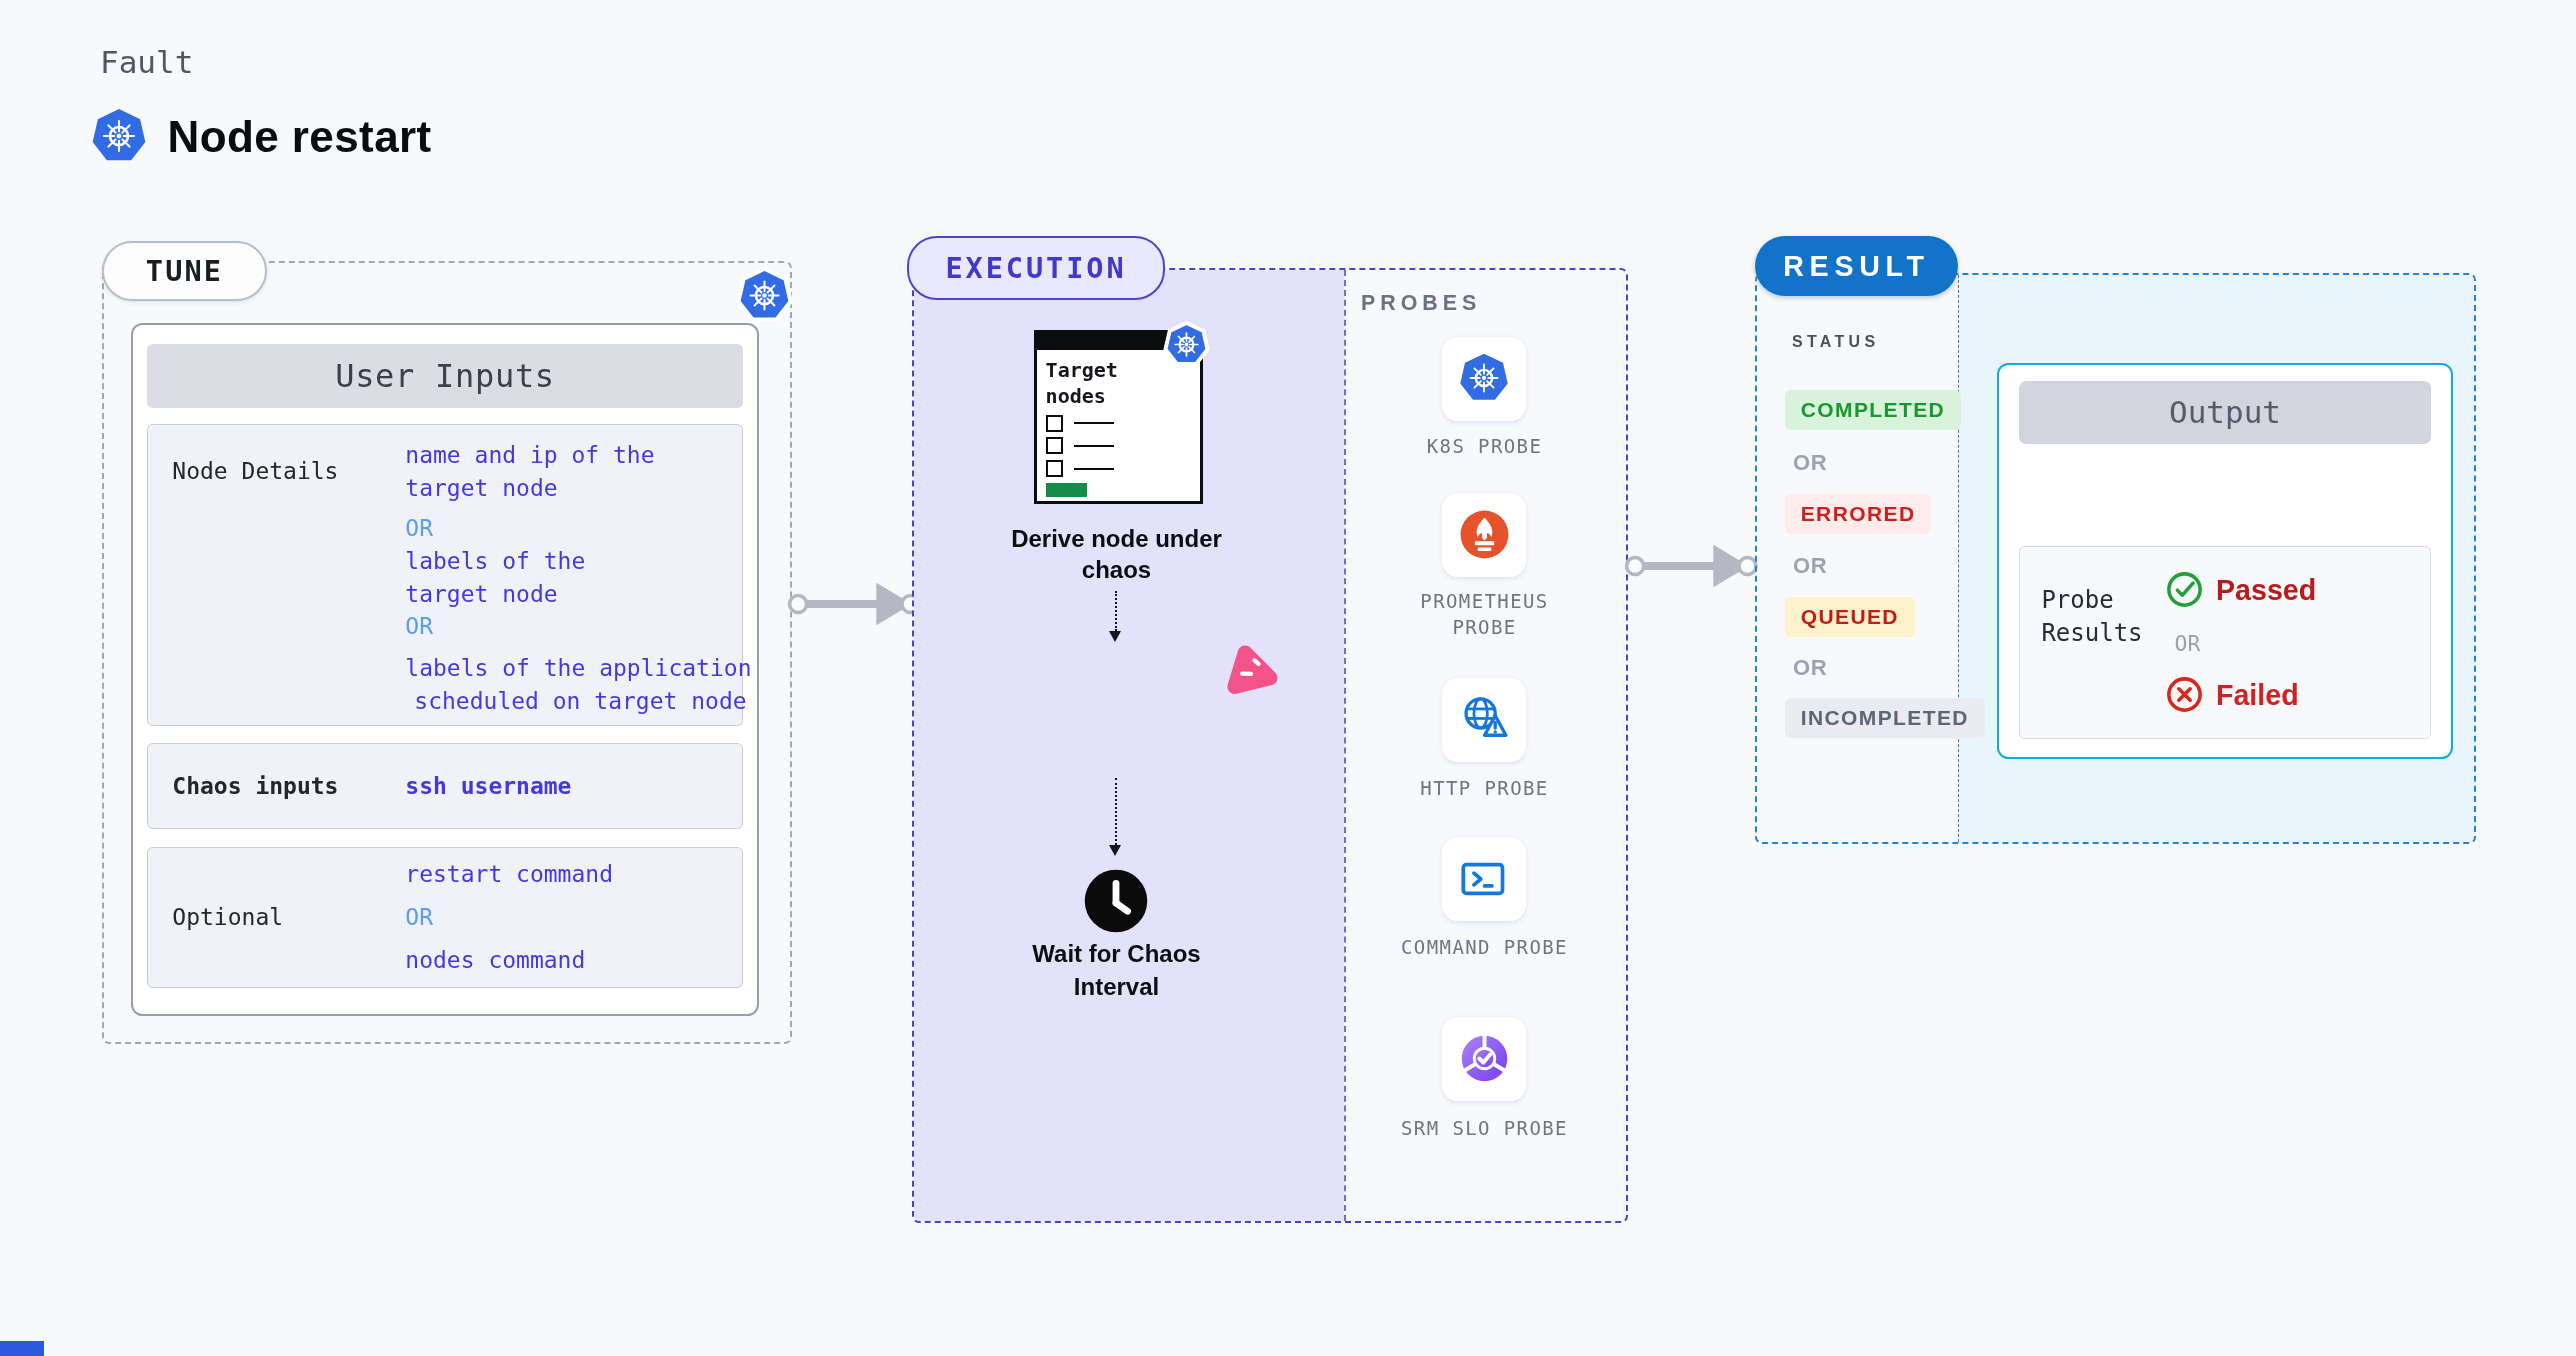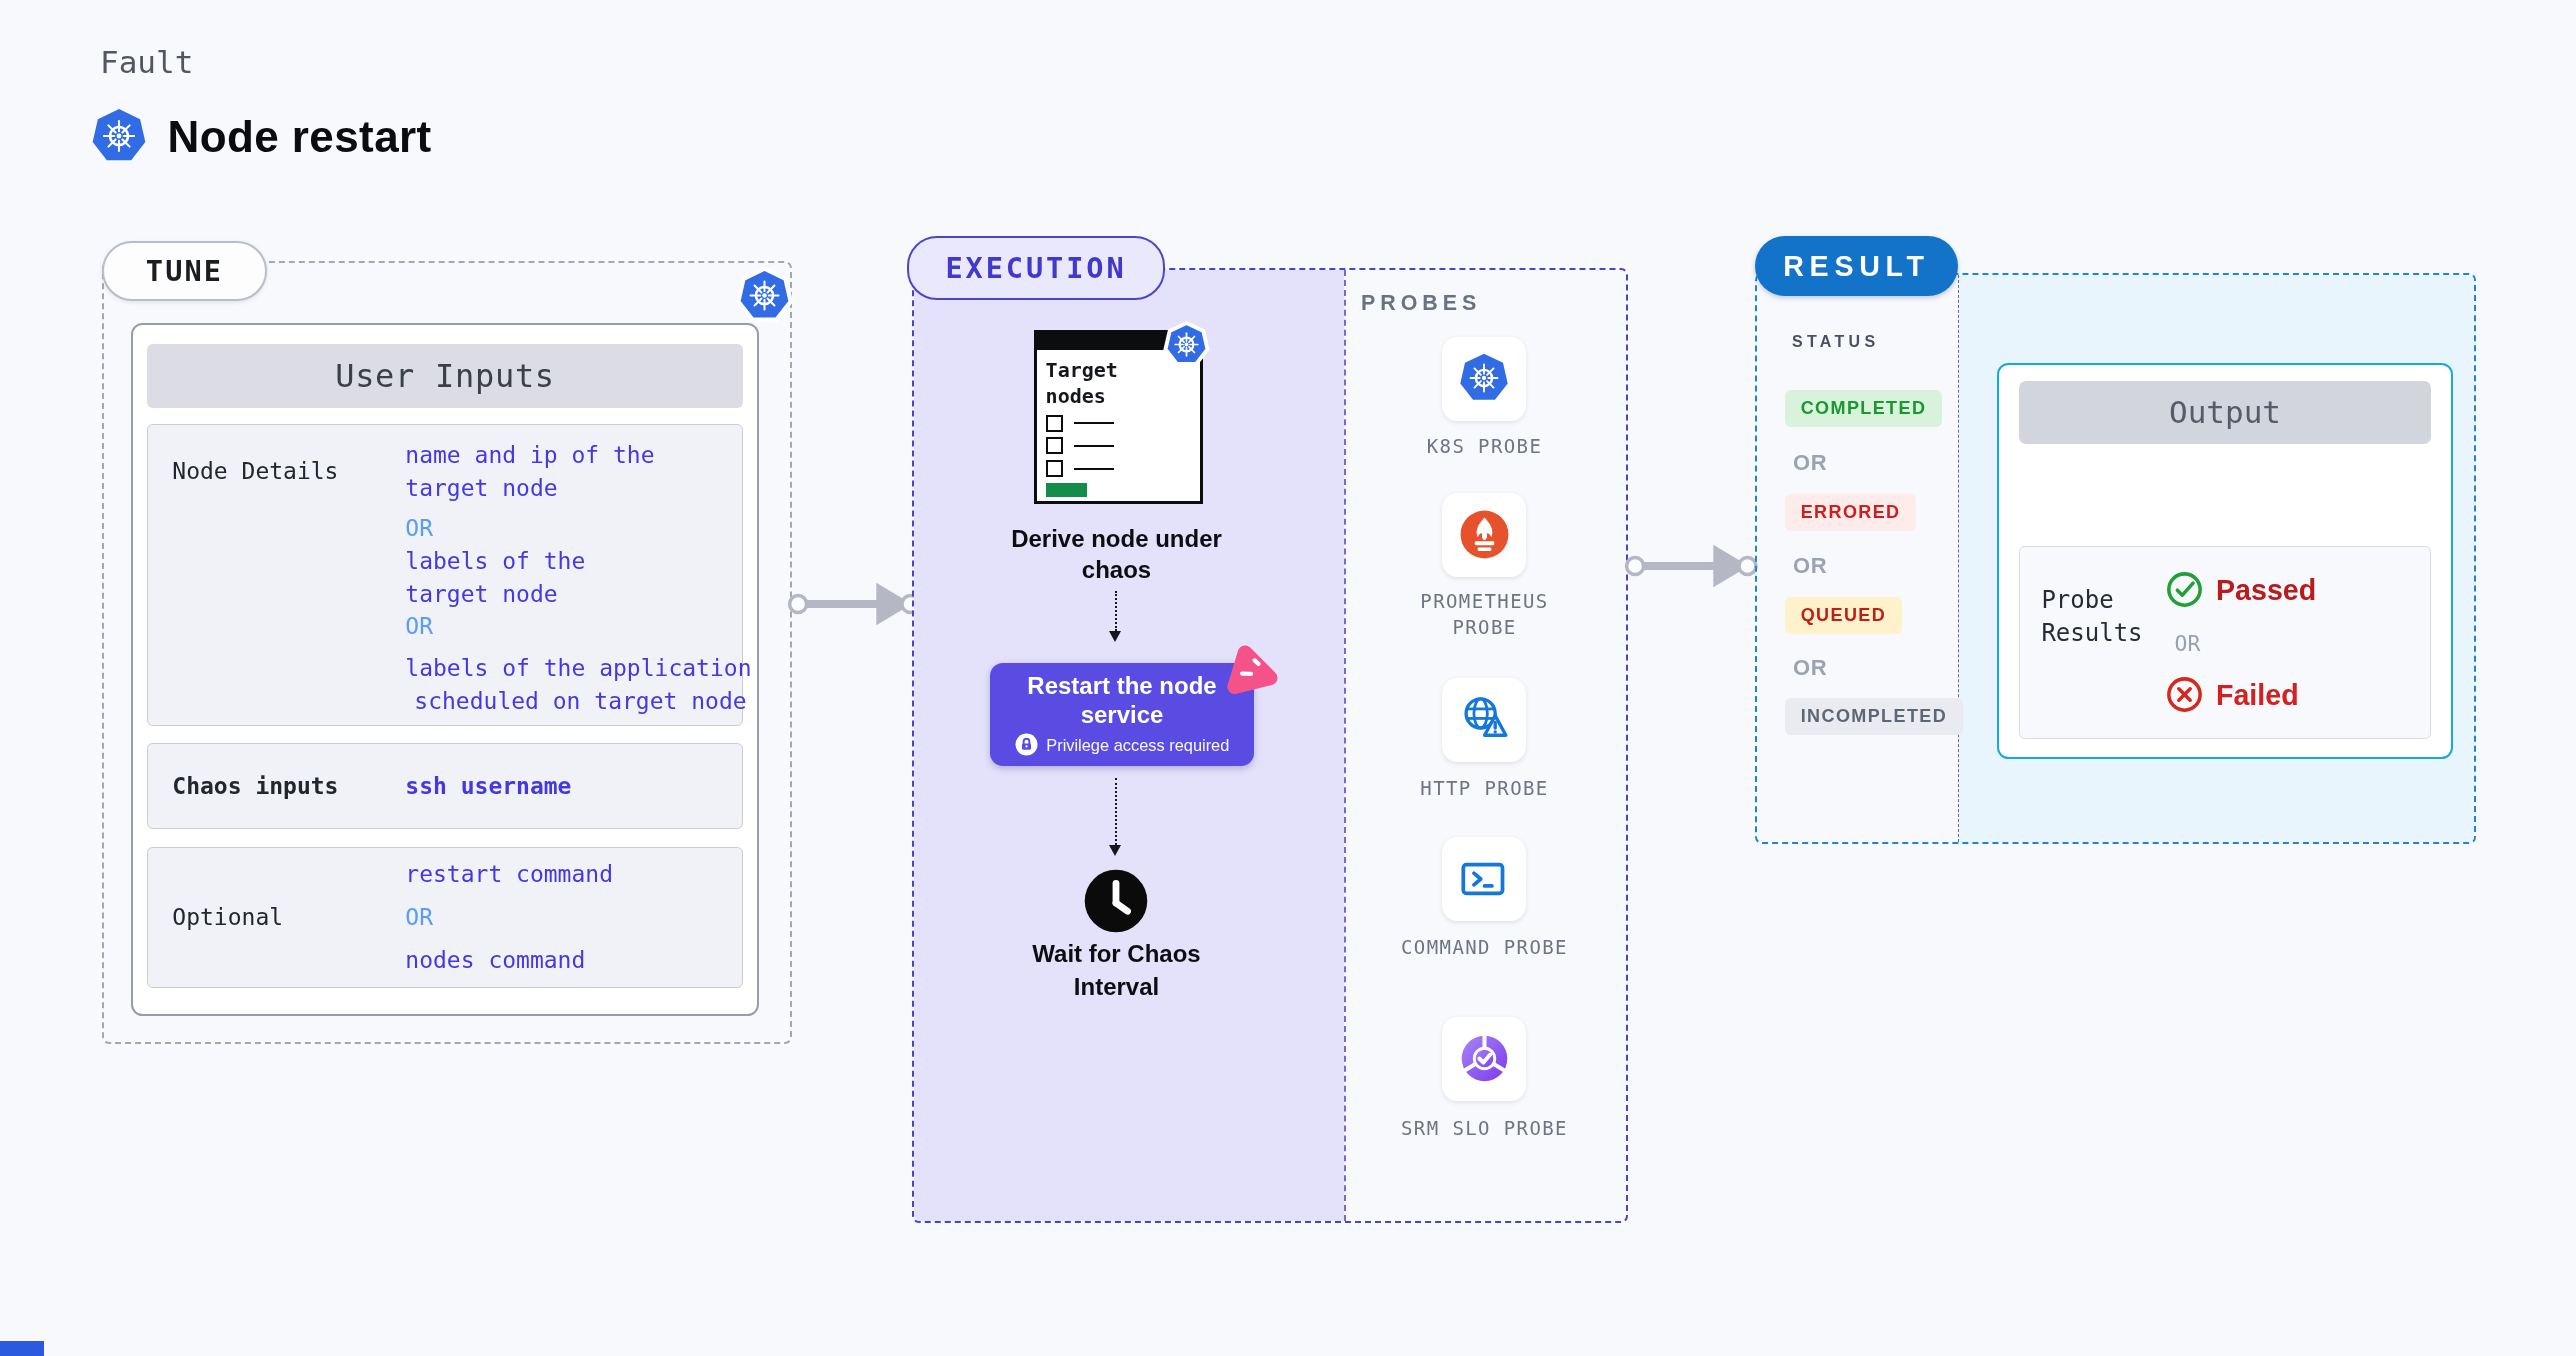--- a/index.html
+++ b/index.html
@@ -78,21 +78,21 @@
   .probe-name{position:absolute;left:1399px;width:171px;text-align:center;
               font-family:"DejaVu Sans Mono",monospace;font-size:19px;line-height:26.4px;
               letter-spacing:1.4px;color:#6e7482;}
 
   
   .result-box{left:1755px;top:273px;width:717px;height:567px;border:2.9px dashed #1b85d9;
               border-radius:7.1px;overflow:hidden;}
   .result-right{position:absolute;left:201px;top:0;right:0;bottom:0;background:#e9f5fc;}
   .result-sep{position:absolute;left:201px;top:0;bottom:0;width:0;border-left:1.4px dashed #676d79;}
   .status-label{left:1792px;top:333px;font-size:16px;font-weight:bold;letter-spacing:4.3px;color:#4a505e;}
-  .badge{position:absolute;left:1785px;font-size:18px;font-weight:bold;letter-spacing:1.4px;
+  .badge{position:absolute;left:1785px;font-size:21px;font-weight:bold;letter-spacing:1.4px;
          padding:7.9px 15.7px;border-radius:5.7px;white-space:nowrap;}
   .b-completed{top:390px;color:#18982e;background:#d9f2dc;}
   .b-errored{top:494px;color:#d01d1d;background:#fdecea;}
   .b-queued{top:597px;color:#c21d15;background:#fdf2cb;}
   .b-incompleted{top:698px;color:#5d6675;background:#e9ebf0;}
   .or-gray{position:absolute;left:1793px;font-size:22px;font-weight:bold;color:#9ba3b3;letter-spacing:0.7px;}
 
   .output-card{left:1997px;top:363px;width:452px;height:392px;background:#fff;
                border:2.9px solid #17a8dc;border-radius:11.4px;z-index:3;}
   .out-header{left:20px;top:15.7px;right:20px;height:63px;background:#d3d5de;border-radius:7.1px;
@@ -232,34 +232,20 @@
         <line x1="-5" y1="5" x2="-16.3" y2="16.3"></line>
           <line x1="5" y1="-5" x2="16.3" y2="-16.3"></line>
       </g>
     </svg>
   </div>
 
   <div class="step-label" style="left:995px;top:523px;width:243px;">Derive node under chaos</div>
 
   <div class="dotarrow" style="left:1115px;top:591px;height:40px;"></div>
 
-  <div class="abs restart-btn">
-    <div class="restart-title">Restart the node service</div>
-    <div class="priv-row">
-      <span>
-        <svg width="23" height="23" viewBox="0 0 48 48">
-          <circle cx="24" cy="24" r="23" fill="#fff"></circle>
-          <path d="M18,23 v-5 a6,6 0 0 1 12,0 v5" stroke="#5a4ce2" stroke-width="4" fill="none"></path>
-          <rect x="14.5" y="22" width="19" height="13" rx="3" fill="#5a4ce2"></rect>
-          <circle cx="24" cy="28" r="2.4" fill="#fff"></circle>
-        </svg>
-      </span>
-      <span class="priv-text">Privilege access required</span>
-    </div>
-  </div>
   <div class="abs pink-icon">
     <svg width="61" height="61" viewBox="-50 -50 100 100">
       <path d="M0,-30 L30,20 L-30,20 Z" fill="#f4538a" stroke="#f4538a" stroke-width="24" stroke-linejoin="round"></path>
       <g stroke="#fff" stroke-width="7" stroke-linecap="round">
         <line x1="-13" y1="2" x2="1" y2="6"></line>
         <line x1="12" y1="-14" x2="17" y2="-7"></line>
       </g>
     </svg>
   </div>
 

